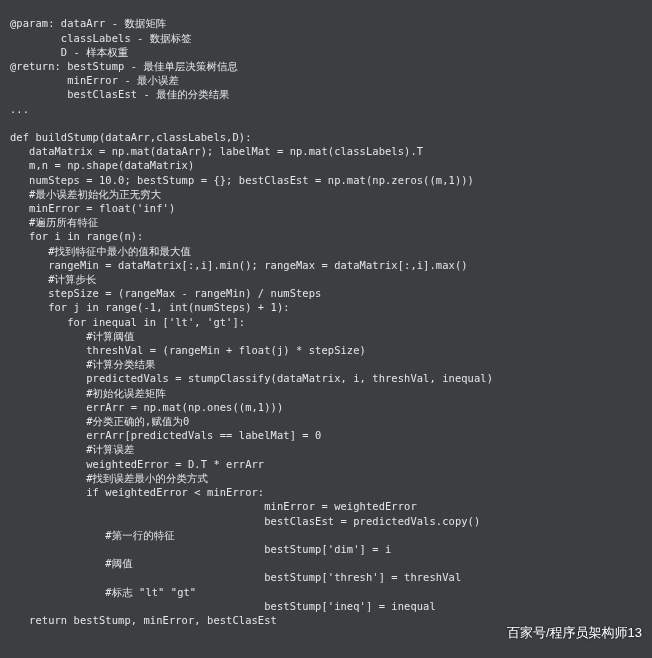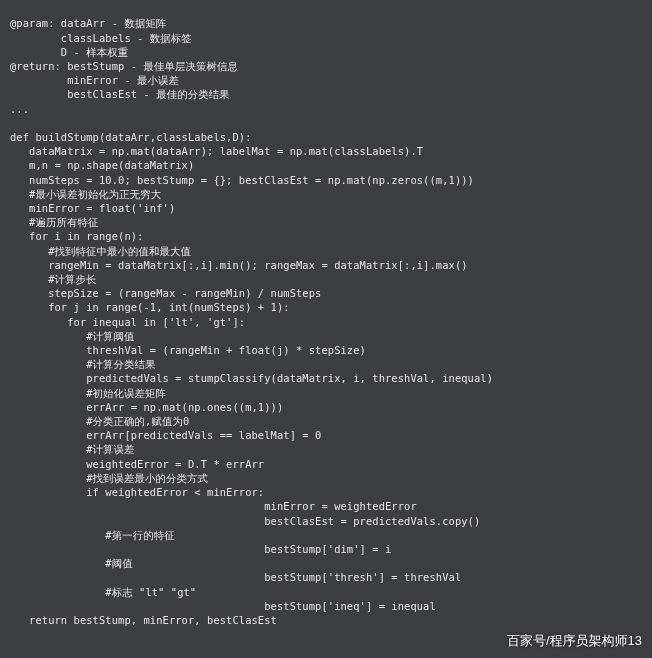--- a/index.html
+++ b/index.html
@@ -18,21 +18,21 @@
     padding: 6px 8px 6px 10px;
     color: #e6e6e6;
     font-size: 10.4px;
     line-height: 14.2px;
     white-space: pre;
     letter-spacing: 0.1px;
   }
   .watermark {
     position: absolute;
     right: 10px;
-    bottom: 8px;
+    bottom: 16px;
     color: #ffffff;
     font-family: "Microsoft YaHei", "SimHei", Arial, sans-serif;
     font-size: 13px;
     font-weight: 500;
     text-shadow: 0 0 3px rgba(0,0,0,0.6);
     pointer-events: none;
   }
 </style>
 </head>
 <body>

